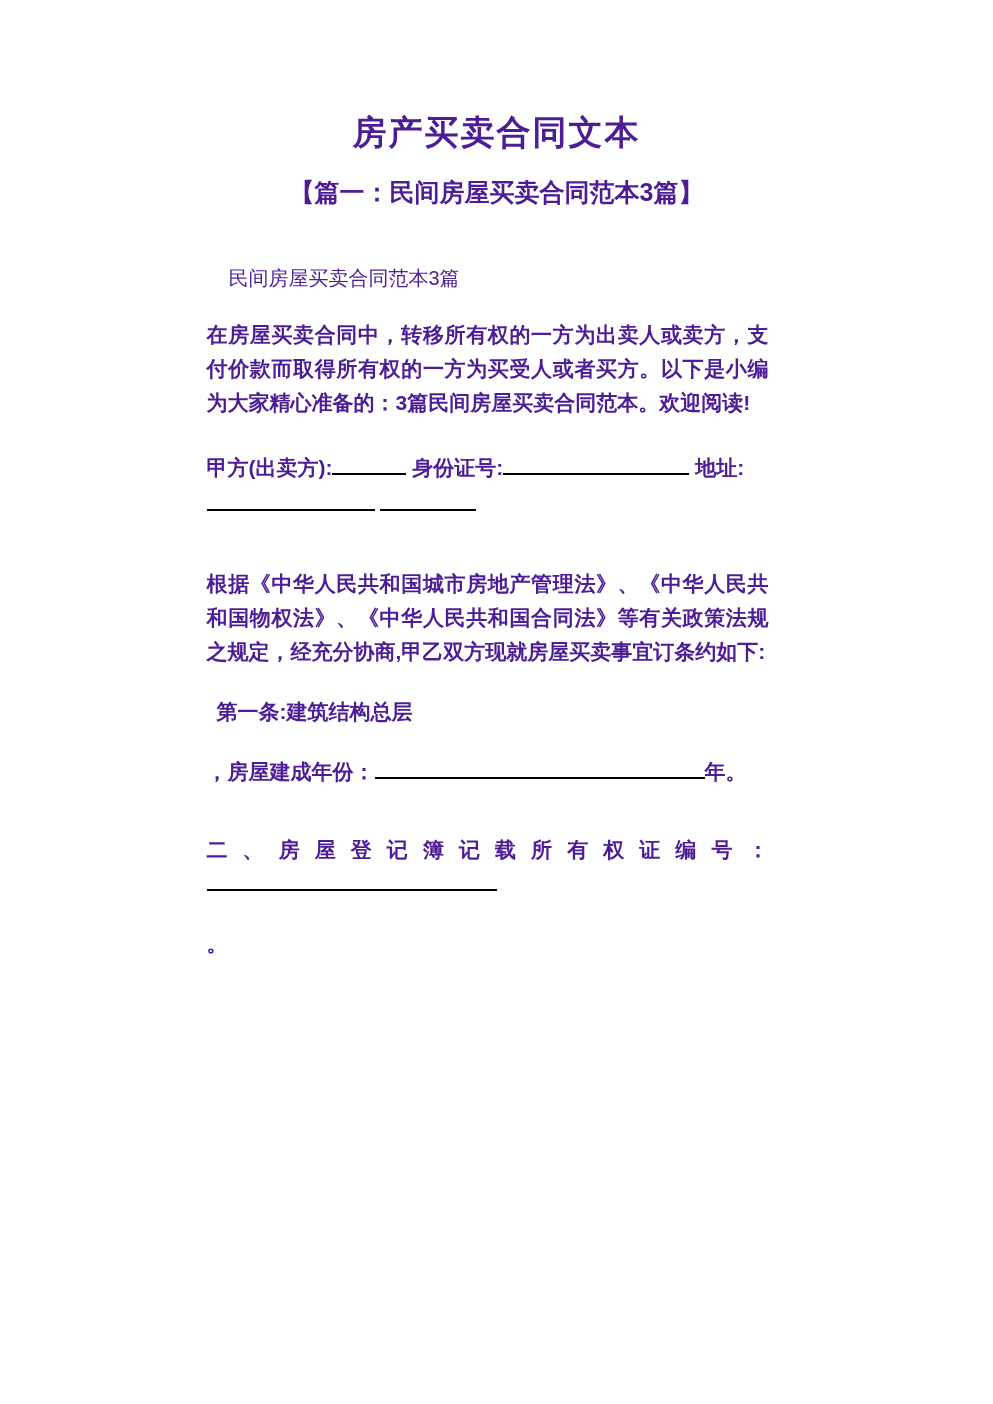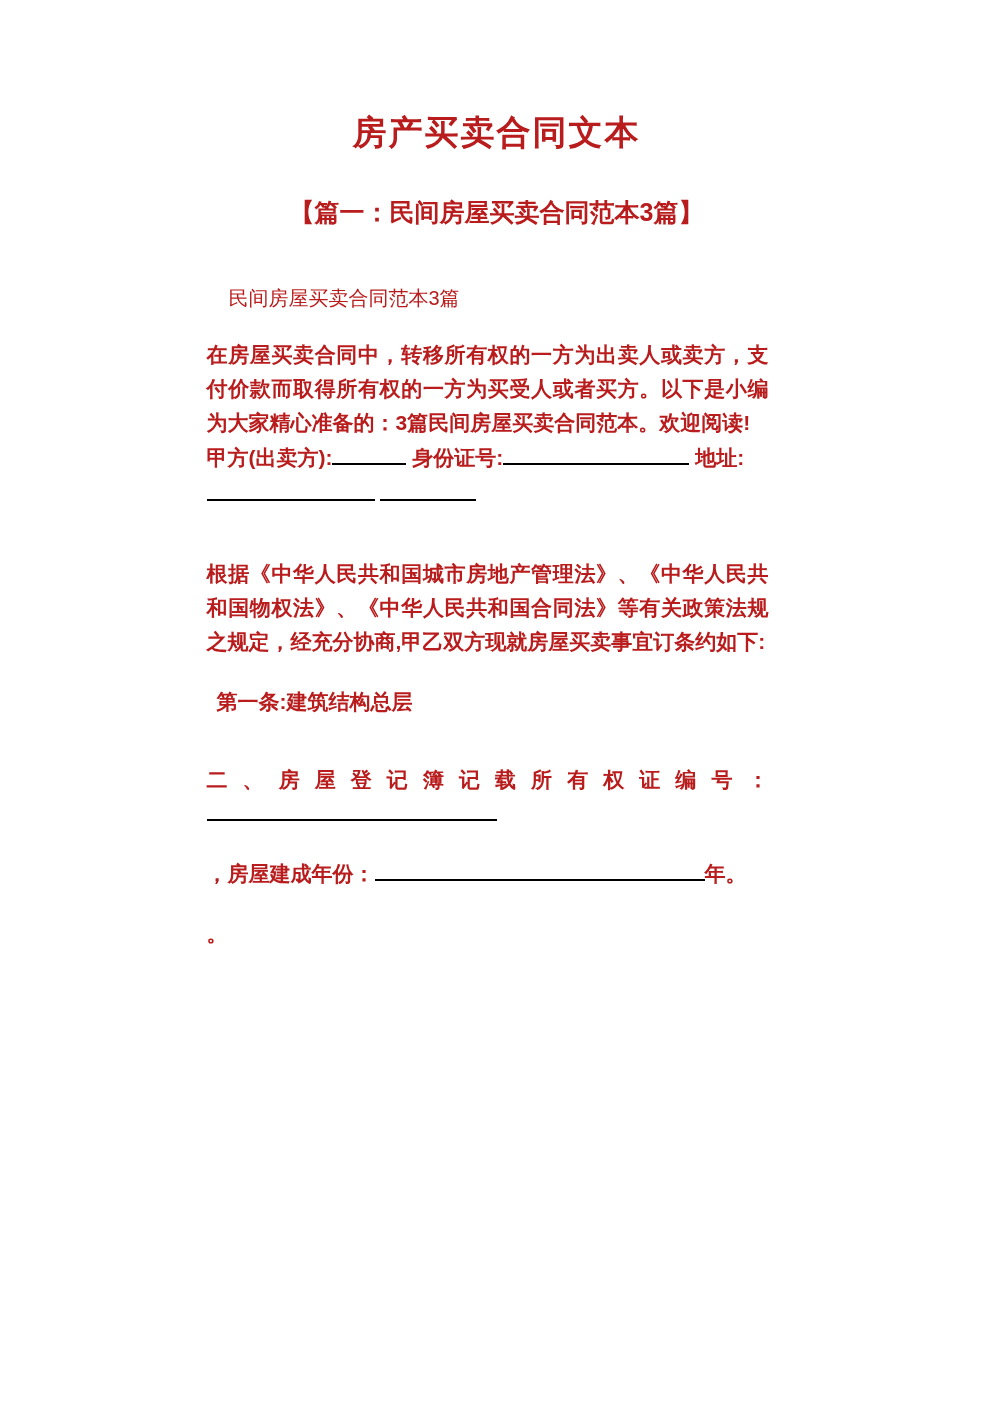--- a/index.html
+++ b/index.html
@@ -7,39 +7,39 @@
     padding: 0;
     background: #ffffff;
   }
   .page {
     position: relative;
     width: 820px;
     height: 1404px;
     background: #ffffff;
     margin: 0 auto;
     font-family: "Liberation Sans", "DejaVu Sans", sans-serif;
-    color: #b91c1c;
+    color: #4c1d95;
     box-sizing: border-box;
     padding: 0 120px;
     overflow: hidden;
   }
   .doc-title {
     text-align: center;
     font-size: 34px;
     font-weight: 700;
     letter-spacing: 2px;
     margin-top: 110px;
     margin-bottom: 0;
     line-height: 1.3;
   }
   .doc-subtitle {
     text-align: center;
     font-size: 25px;
     font-weight: 700;
-    margin-top: 42px;
+    margin-top: 22px;
     line-height: 1.3;
   }
   .section-heading {
     font-size: 20px;
     font-weight: 400;
     margin-top: 55px;
     margin-left: 22px;
     line-height: 1.4;
   }
   p.body-text {
@@ -63,20 +63,21 @@
   .fill-xs { width: 74px; }
   .fill-sm { width: 168px; }
   .fill-md { width: 186px; }
   .fill-wrap { width: 96px; }
   .fill-year { width: 330px; }
   .fill-reg { width: 290px; }
   .party-block {
     font-size: 21px;
     font-weight: 600;
     line-height: 1.75;
+    margin-top: 30px;
   }
   .spacer-lg { height: 18px; }
   .tight { margin-top: 8px; }
 </style>
 </head>
 <body>
 
 <div class="page">
 
   <h1 class="doc-title">房产买卖合同文本</h1>
@@ -96,23 +97,23 @@
   </div>
 
 
   <div class="spacer-lg"></div>
 
   <p class="body-text">根据《中华人民共和国城市房地产管理法》、《中华人民共和国物权法》、《中华人民共和国合同法》等有关政策法规之规定，经充分协商,甲乙双方现就房屋买卖事宜订条约如下:</p>
 
   <p class="body-text indent-small">第一条:建筑结构总层</p>
 
 
+  <p class="body-text tight">
+    <span>，房屋建成年份：</span><span class="fill fill-year"></span><span>年。</span>
+  </p>
+
   <p class="body-text" style="margin-top:44px">
     <span>二、房屋登记簿记载所有权证编号：</span><span class="fill fill-reg"></span>
-  </p>
-
-  <p class="body-text tight">
-    <span>，房屋建成年份：</span><span class="fill fill-year"></span><span>年。</span>
   </p>
 
   <p class="body-text tight">。</p>
 
 </div>
 
 </body></html>

